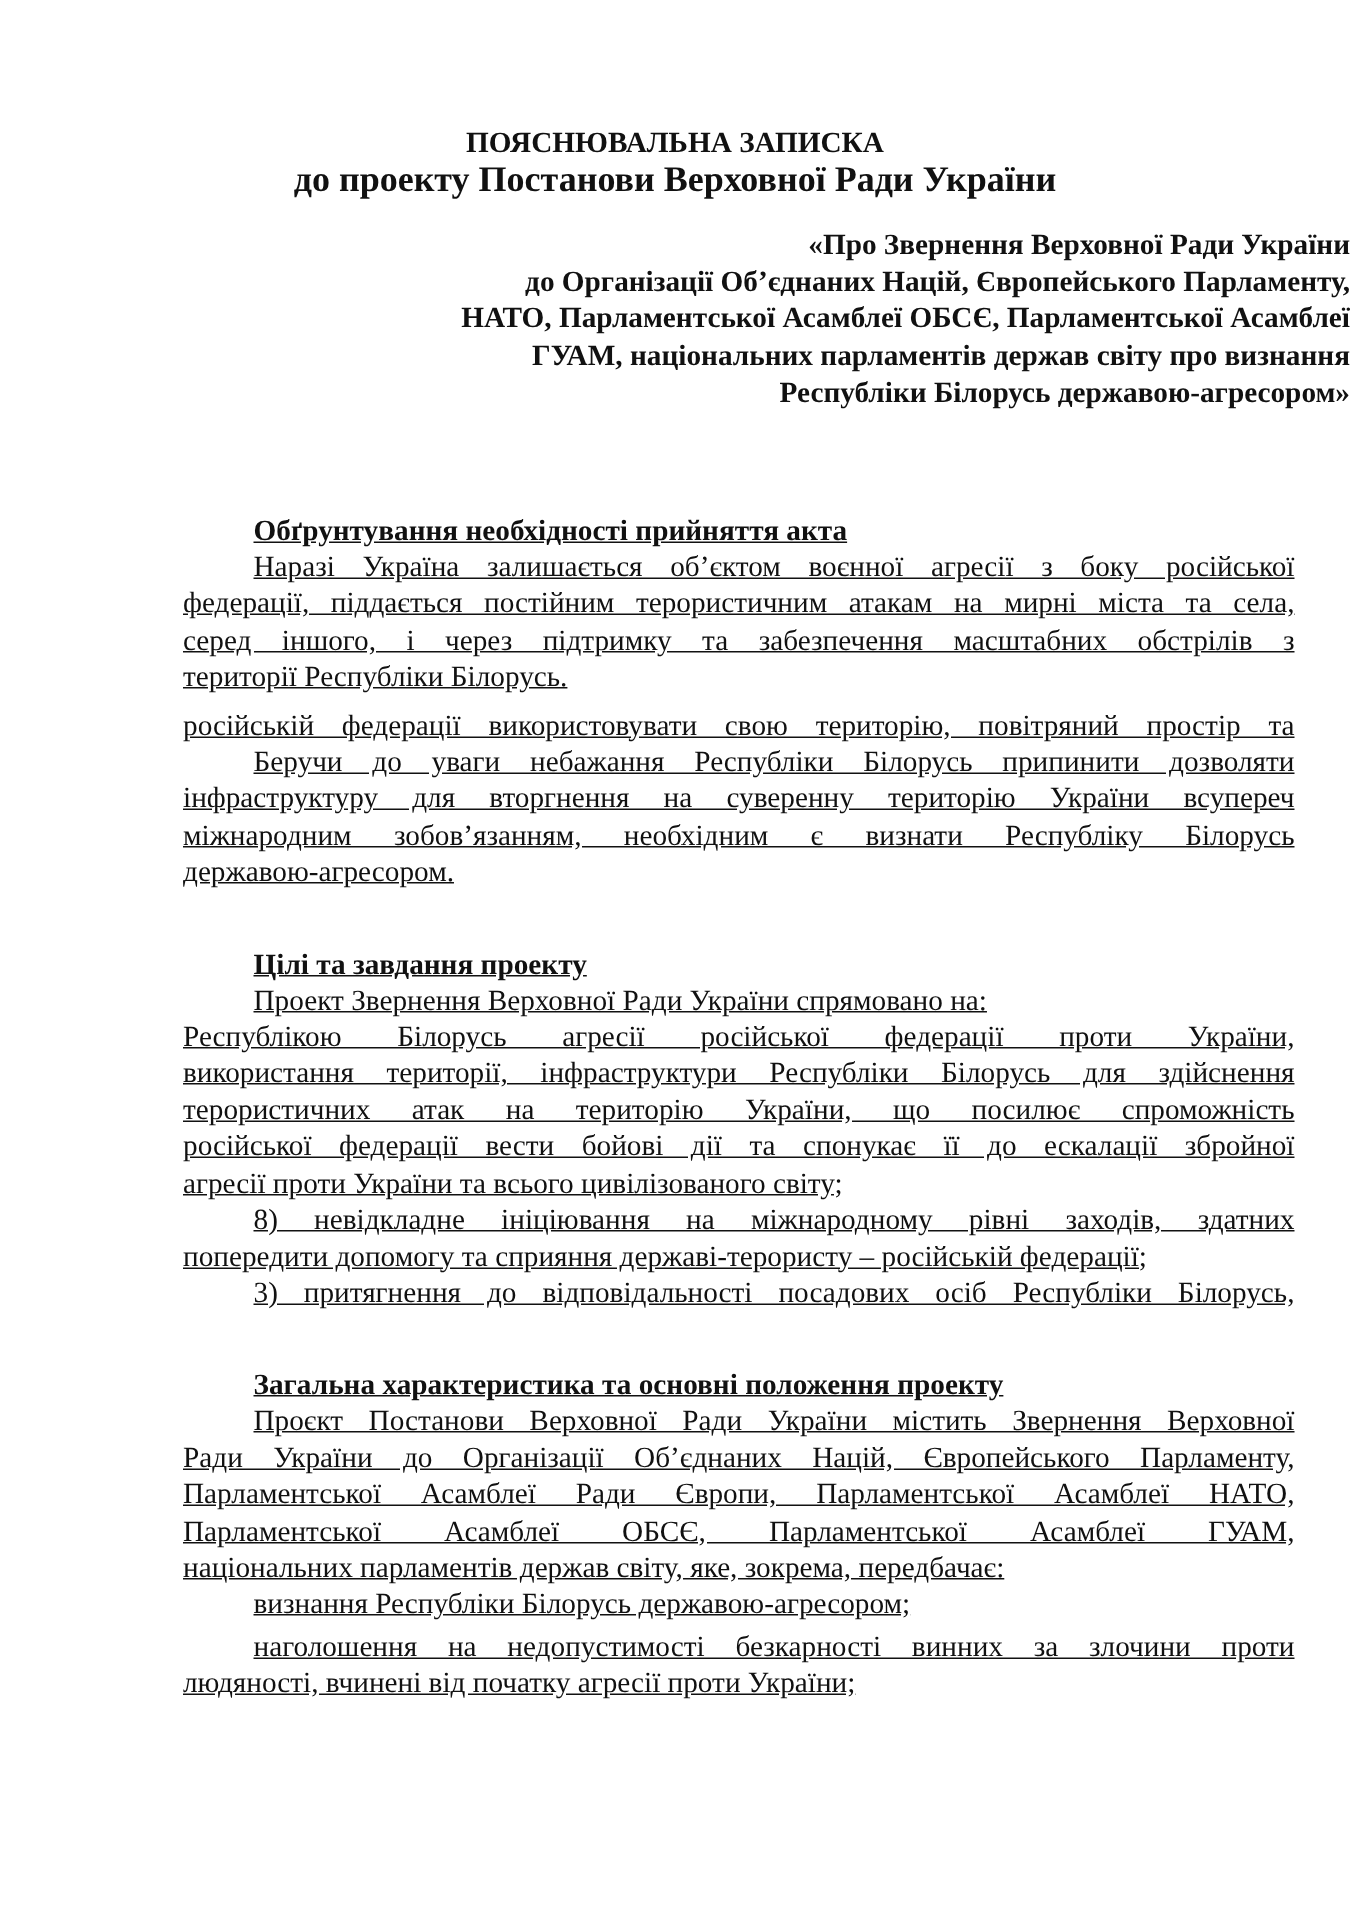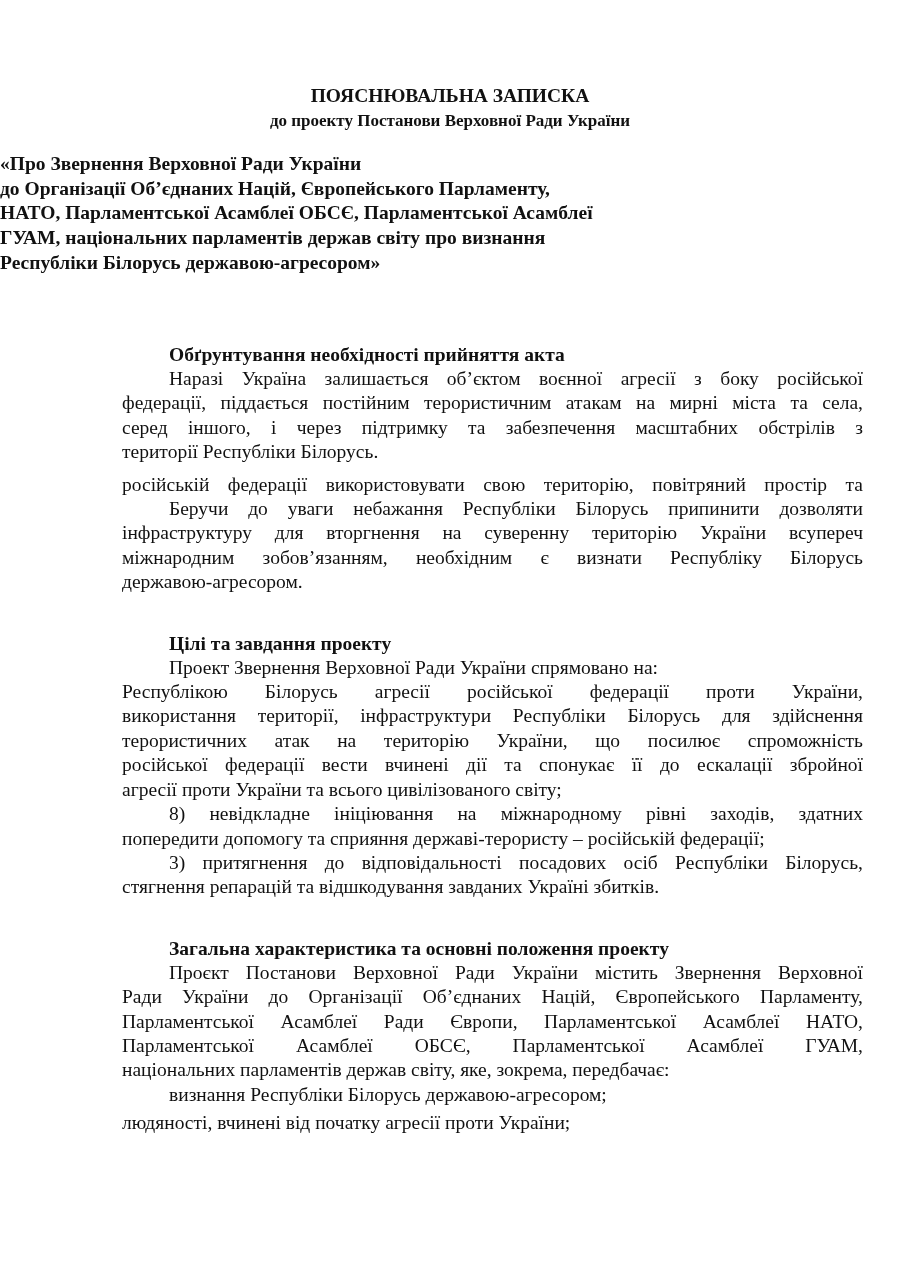--- a/index.html
+++ b/index.html
@@ -4,24 +4,24 @@
 <style>
   html, body { margin: 0; padding: 0; background: #ffffff; }
   body { width: 900px; height: 1285px; overflow: hidden; position: relative; }
   .page {
     position: absolute; left: 0; top: 0; width: 900px; height: 1050px;
     background: #ffffff; color: #111111;
     font-family: "Liberation Serif", "DejaVu Serif", serif;
   }
   .header { position: absolute; left: 0; top: 83px; width: 900px; text-align: center; }
   .title { font-weight: bold; font-size: 19.5px; line-height: 25px; margin: 0; }
-  .subtitle { font-weight: bold; font-size: 17px; line-height: 25px; margin: 0; }
-  .doc-name { position: absolute; left: 0; top: 152px; width: 900px; text-align: left; }
+  .subtitle { font-weight: bold; font-size: 24px; line-height: 25px; margin: 0; }
+  .doc-name { position: absolute; left: 0; top: 152px; width: 900px; text-align: right; }
   .doc-name div { font-weight: bold; font-size: 19.5px; line-height: 24.7px; white-space: nowrap; }
-  .body { position: absolute; left: 122px; top: 343px; width: 741px; }
+  .body { position: absolute; left: 122px; top: 343px; width: 741px; text-decoration: underline; }
   .section-heading { font-weight: bold; font-size: 19.5px; line-height: 24px; margin: 0; padding-left: 47px; white-space: nowrap; }
   .para { font-size: 19.5px; line-height: 24.4px; margin: 0; text-align: justify; text-align-last: left; }
   .line { display: block; text-align: justify; text-align-last: justify; white-space: nowrap; }
   .line.last { text-align-last: left; }
   .line.indent { padding-left: 47px; }
   .gap-a { height: 37px; }
   .gap-b { height: 37px; }
 </style>
 </head>
 <body>
@@ -65,47 +65,47 @@
 
     <section>
       <h2 class="section-heading">Цілі та завдання проекту</h2>
       <p class="para">
         <span class="line indent last">Проект Звернення Верховної Ради України спрямовано на:</span>
       </p>
       <p class="para">
         <span class="line">Республікою Білорусь агресії російської федерації проти України,</span>
         <span class="line">використання території, інфраструктури Республіки Білорусь для здійснення</span>
         <span class="line">терористичних атак на територію України, що посилює спроможність</span>
-        <span class="line">російської федерації вести вчинені дії та спонукає її до ескалації збройної</span>
+        <span class="line">російської федерації вести бойові дії та спонукає її до ескалації збройної</span>
         <span class="line last">агресії проти України та всього цивілізованого світу;</span>
       </p>
       <p class="para">
         <span class="line indent">8) невідкладне ініціювання на міжнародному рівні заходів, здатних</span>
         <span class="line last">попередити допомогу та сприяння державі-терористу – російській федерації;</span>
       </p>
       <p class="para">
         <span class="line indent">3) притягнення до відповідальності посадових осіб Республіки Білорусь,</span>
-        <span class="line last">стягнення репарацій та відшкодування завданих Україні збитків.</span>
       </p>
     </section>
 
     <div class="gap-b"></div>
 
     <section>
       <h2 class="section-heading">Загальна характеристика та основні положення проекту</h2>
       <p class="para">
         <span class="line indent">Проєкт Постанови Верховної Ради України містить Звернення Верховної</span>
         <span class="line">Ради України до Організації Об’єднаних Націй, Європейського Парламенту,</span>
         <span class="line">Парламентської Асамблеї Ради Європи, Парламентської Асамблеї НАТО,</span>
         <span class="line">Парламентської Асамблеї ОБСЄ, Парламентської Асамблеї ГУАМ,</span>
         <span class="line last">національних парламентів держав світу, яке, зокрема, передбачає:</span>
       </p>
       <p class="para">
         <span class="line indent last">визнання Республіки Білорусь державою-агресором;</span>
       </p>
       <div style="height:4px"></div>
       <p class="para">
+        <span class="line indent">наголошення на недопустимості безкарності винних за злочини проти</span>
         <span class="line last">людяності, вчинені від початку агресії проти України;</span>
       </p>
     </section>
 
   </div>
 </div>
 
 </body></html>

